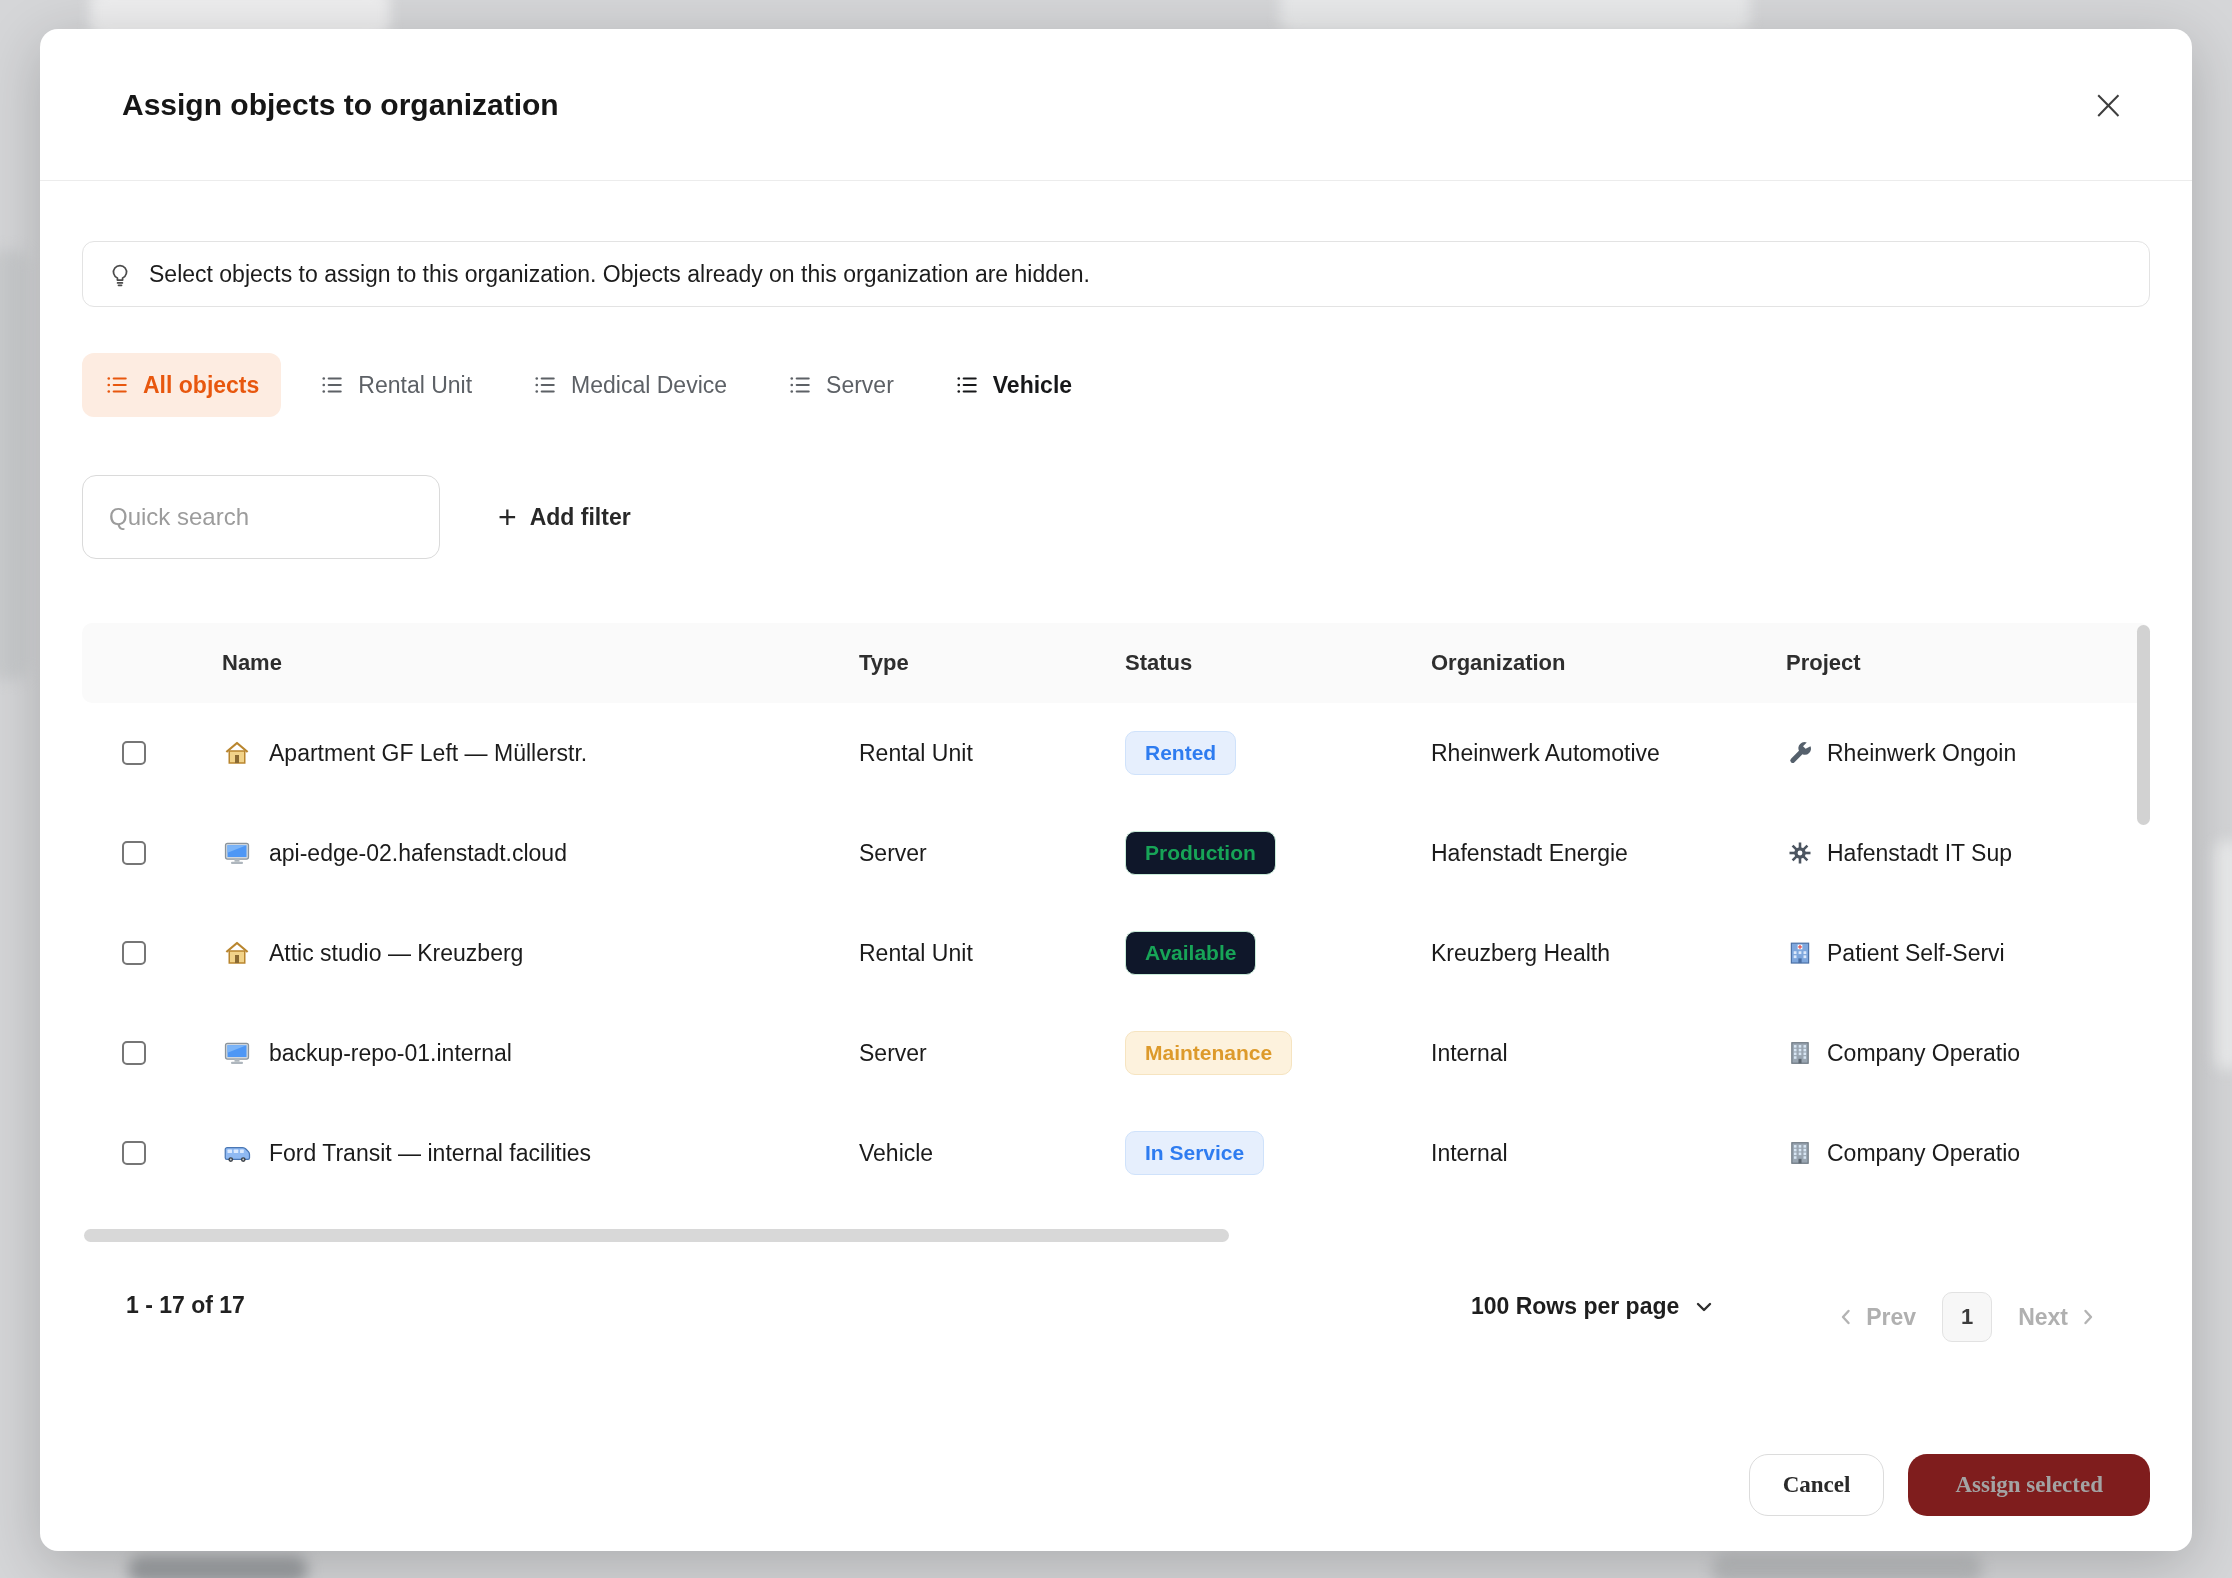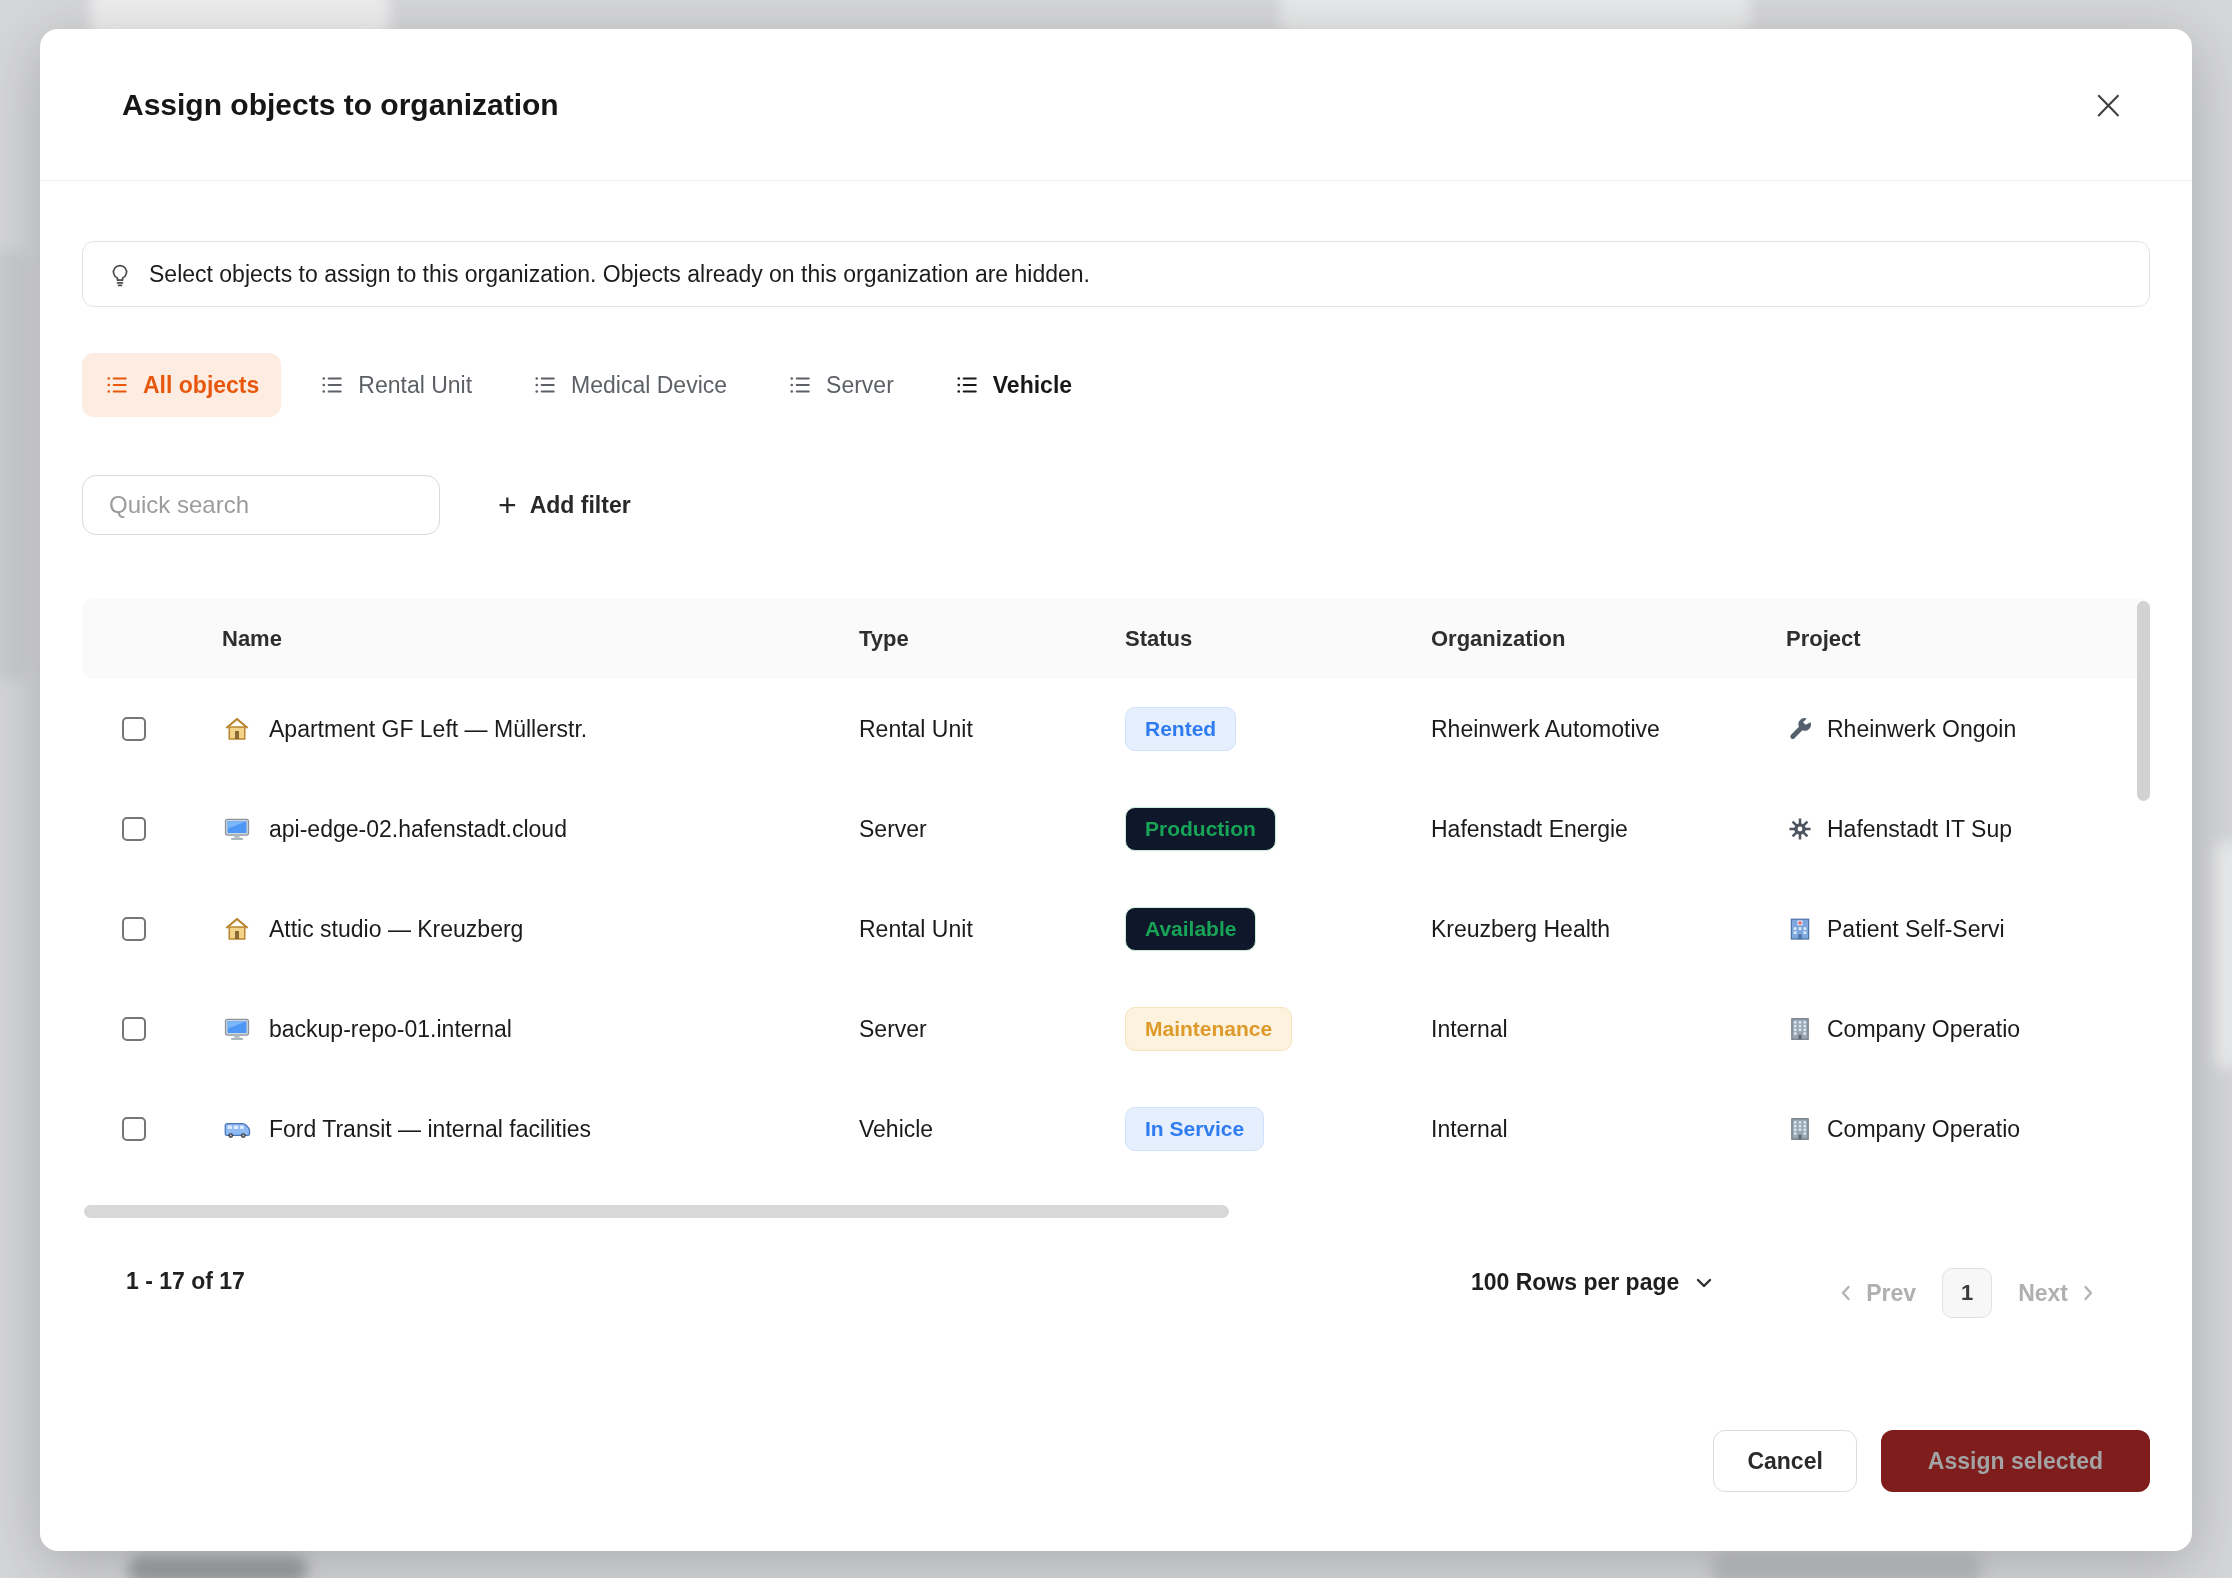--- a/index.html
+++ b/index.html
@@ -60,21 +60,21 @@
     background:none; border:none; cursor:pointer;
     font-family:inherit;
   }
   .tab.active { color:#e8570e; background:#fdece1; font-weight:600; }
   .tab.strong { color:#17181a; font-weight:600; }
   .tab svg { flex:0 0 auto; }
 
   
   .search-row { margin-top:58px; display:flex; align-items:center; gap:52px; }
   .search-input {
-    width:358px; height:60px;
+    width:358px; height:84px;
     border:1px solid #dadada; border-radius:14px;
     padding:0 26px; font-size:24px; color:#222;
     outline:none; font-family:inherit; background:#fff;
   }
   .search-input::placeholder { color:#9c9c9c; }
   .add-filter {
     display:flex; align-items:center; gap:13px;
     background:none; border:none; cursor:pointer;
     font-size:23px; font-weight:600; color:#282828; font-family:inherit;
   }
@@ -139,21 +139,21 @@
   .page-box {
     width:50px; height:50px; margin:0 26px;
     border:1px solid #e2e2e2; background:#f7f7f7; border-radius:10px;
     display:flex; align-items:center; justify-content:center;
     font-size:22px; font-weight:600; color:#3c3c3c; cursor:pointer;
   }
 
   
   .actions { margin-top:106px; display:flex; justify-content:flex-end; gap:24px; }
   .btn {
-    height:62px; border-radius:12px; cursor:pointer; font-family:Liberation Sans, sans-serif;
+    height:62px; border-radius:19px; cursor:pointer; font-family:Liberation Serif, serif;
     font-size:23px; font-weight:600;
     display:flex; align-items:center; justify-content:center;
   }
   .btn-cancel { background:#fff; border:1px solid #dcdcdc; color:#2a2a2a; padding:0 33px; }
   .btn-assign { background:#7f1d1d; border:none; color:#a3a3a3; padding:0 47px; }
 </style>
 </head>
 <body>
 
 <div class="bg-blob blob-a"></div>

